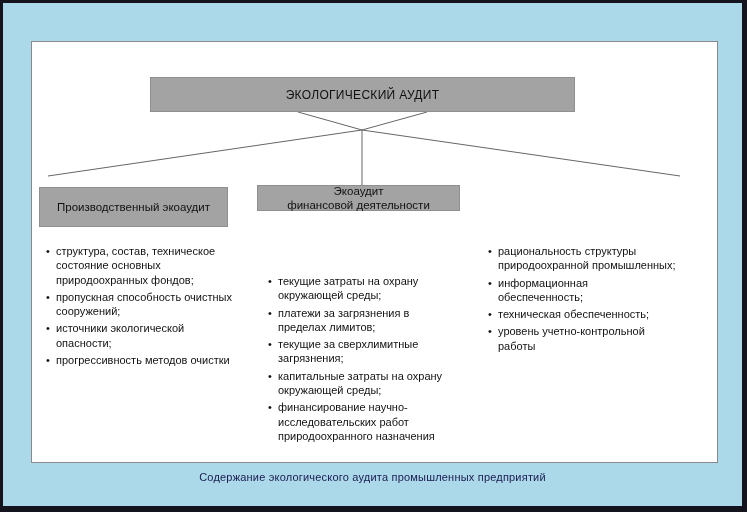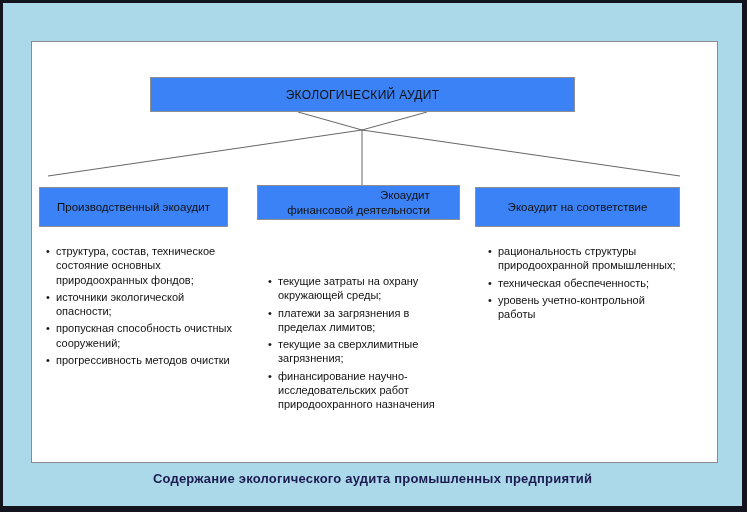--- a/index.html
+++ b/index.html
@@ -33,21 +33,21 @@
     position: absolute;
     left: 0;
     top: 0;
     width: 685px;
     height: 420px;
     pointer-events: none;
   }
   .node-box {
     position: absolute;
     box-sizing: border-box;
-    background: #3b82f6;
+    background: #a3a3a3;
     border: 1px solid #8f8f8f;
     display: flex;
     align-items: center;
     justify-content: center;
     text-align: center;
     color: #111111;
   }
   .root-box {
     left: 118px;
     top: 35px;
@@ -57,21 +57,21 @@
     letter-spacing: 0.3px;
   }
   .branch-box {
     font-size: 11.5px;
   }
   .branch-box span {
     white-space: pre-line;
     line-height: 1.25;
   }
   #branch-box-0 { left: 7px;   top: 145px; width: 189px; height: 40px; }
-  #branch-box-1 { left: 225px; top: 143px; width: 203px; height: 35px; text-align: right; }
+  #branch-box-1 { left: 225px; top: 143px; width: 203px; height: 26px; }
   #branch-box-2 { left: 443px; top: 145px; width: 205px; height: 40px; }
   .item-list {
     position: absolute;
     margin: 0;
     padding: 0;
     list-style: none;
     font-size: 11px;
     line-height: 1.3;
     color: #111111;
   }
@@ -90,22 +90,22 @@
     top: 0;
     font-size: 11px;
     color: #111111;
   }
   .caption {
     position: absolute;
     left: 0;
     top: 468px;
     width: 100%;
     text-align: center;
-    font-size: 13px;
-    font-weight: bold;
+    font-size: 11px;
+    font-weight: normal;
     color: #1b1b4f;
     letter-spacing: 0.2px;
   }
 </style>
 </head>
 <body>
 
 <div class="page">
   <div class="panel">
 
@@ -121,40 +121,39 @@
       <span>ЭКОЛОГИЧЕСКИЙ АУДИТ</span>
     </div>
 
     <div class="node-box branch-box" id="branch-box-0">
       <span>Производственный экоаудит</span>
     </div>
     <div class="node-box branch-box" id="branch-box-1">
       <span>Экоаудит
 финансовой деятельности</span>
     </div>
-    <div class="node-box branch-box" id="branch-box-2">
-      <span>Экоаудит на соответствие</span>
-    </div>
 
     <ul class="item-list" id="item-list-0">
       <li>структура, состав, техническое состояние основных природоохранных фондов;</li>
+      <li>пропускная способность очистных сооружений;</li>
       <li>источники экологической опасности;</li>
-      <li>пропускная способность очистных сооружений;</li>
       <li>прогрессивность методов очистки</li>
     </ul>
 
     <ul class="item-list" id="item-list-1">
       <li>текущие затраты на охрану окружающей среды;</li>
       <li>платежи за загрязнения в пределах лимитов;</li>
       <li>текущие за сверхлимитные загрязнения;</li>
+      <li>капитальные затраты на охрану окружающей среды;</li>
       <li>финансирование научно-исследовательских работ природоохранного назначения</li>
     </ul>
 
     <ul class="item-list" id="item-list-2">
       <li>рациональность структуры природоохранной промышленных;</li>
+      <li>информационная обеспеченность;</li>
       <li>техническая обеспеченность;</li>
       <li>уровень учетно-контрольной работы</li>
     </ul>
 
   </div>
 
   <div class="caption">Содержание экологического аудита промышленных предприятий</div>
 </div>
 
 </body></html>

